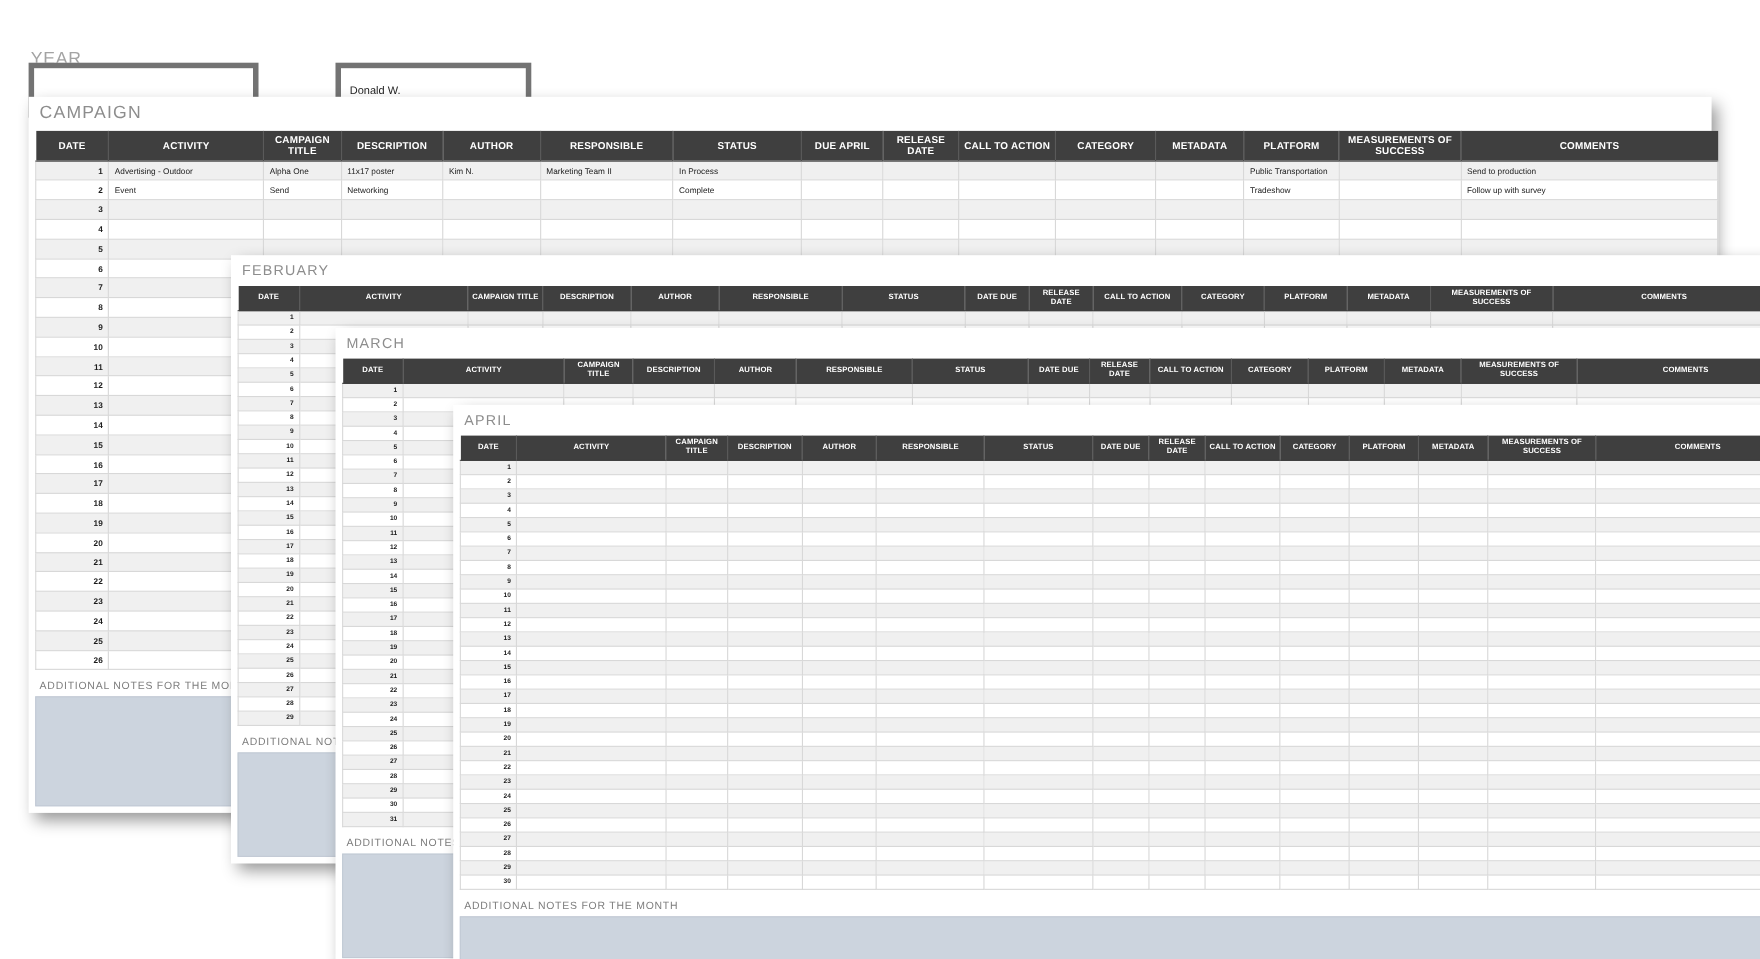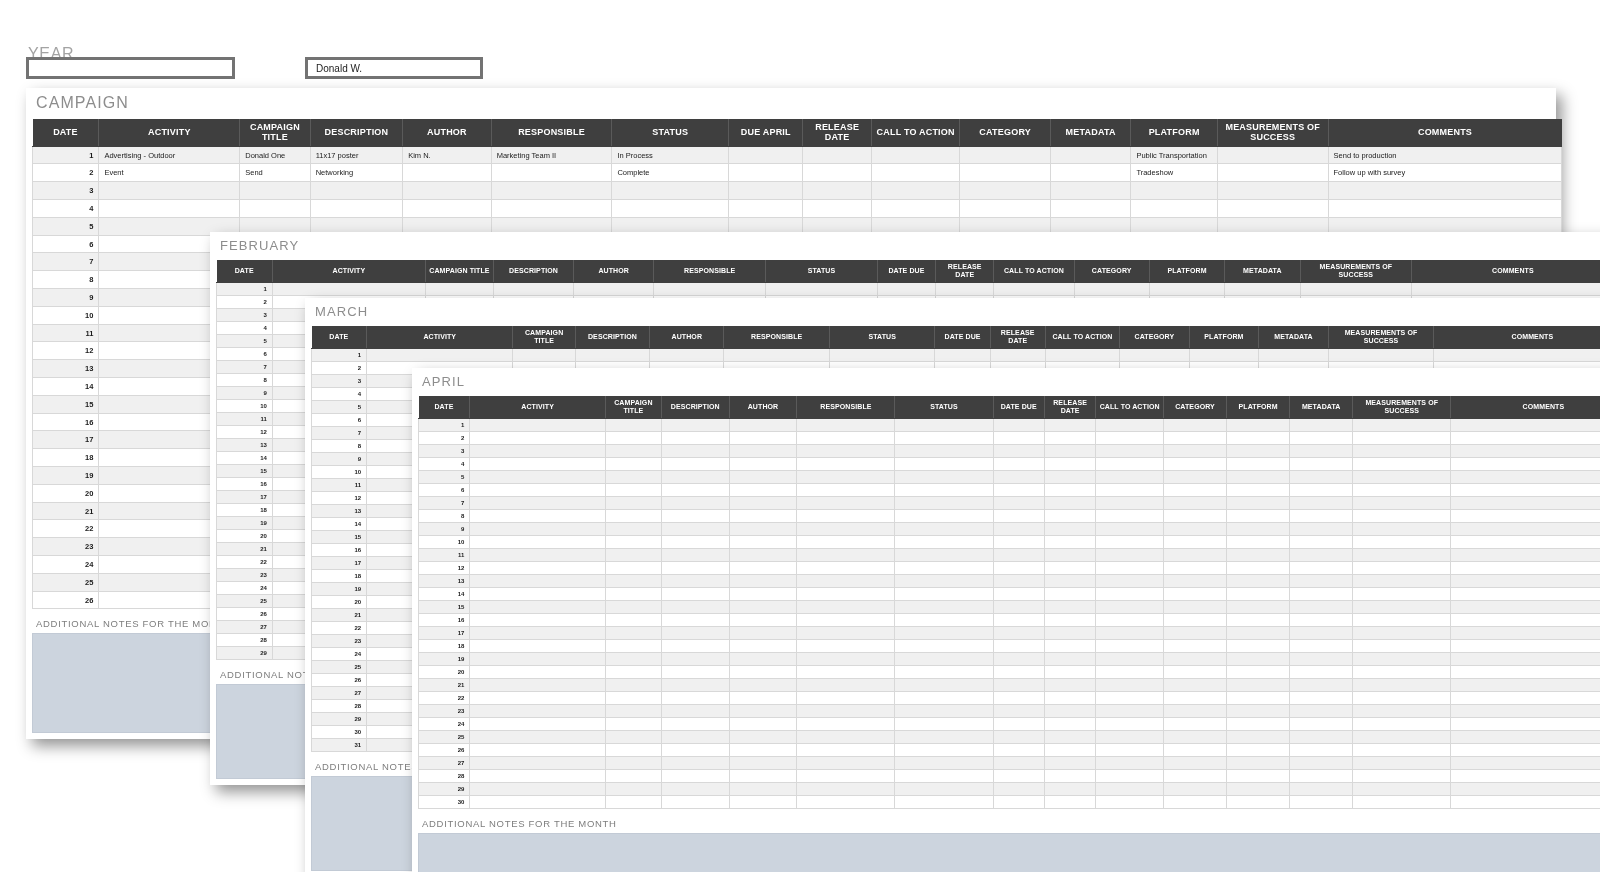--- a/index.html
+++ b/index.html
@@ -18,23 +18,23 @@
     font-size: 16px; font-weight: bold; letter-spacing: .6px;
     color: #3a3a3a; white-space: nowrap;
   }
   .field-label {
     position: absolute;
     font-size: 16px; letter-spacing: .7px; color: #a3a3a3;
     white-space: nowrap;
   }
   .field-box {
     position: absolute;
-    border: 3px solid #737373; background: #fff;
+    border: 5px solid #737373; background: #fff;
     font-size: 10px; color: #1d1d1d;
-    padding: 8px 8px; display: flex; align-items: center;
+    padding: 20px 8px; display: flex; align-items: center;
   }
   #year-label { left: 28px; top: 45px; }
   #year-input { left: 26px; top: 57px; width: 209px; height: 22px; }
   #prep-label { left: 306px; top: 61px; }
   #prep-input { left: 305px; top: 57px; width: 178px; height: 22px; }
 
   
   .month-panel {
     position: absolute;
     background: #ffffff;
@@ -164,21 +164,21 @@
               <th>METADATA</th>
               <th>PLATFORM</th>
               <th>MEASUREMENTS OF SUCCESS</th>
               <th>COMMENTS</th>
             </tr>
           </thead>
           <tbody>
             <tr>
               <td class="date-cell">1</td>
               <td>Advertising - Outdoor</td>
-              <td>Donald One</td>
+              <td>Alpha One</td>
               <td>11x17 poster</td>
               <td>Kim N.</td>
               <td>Marketing Team II</td>
               <td>In Process</td>
               <td></td>
               <td></td>
               <td></td>
               <td></td>
               <td></td>
               <td>Public Transportation</td>

